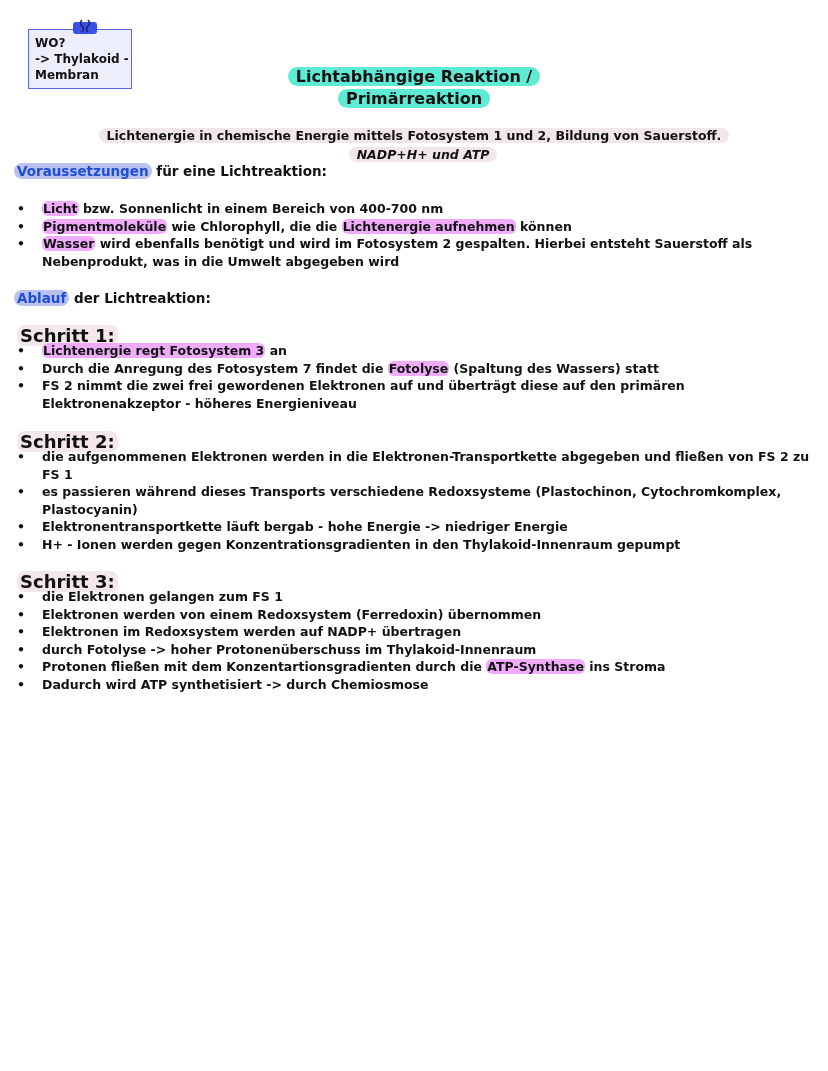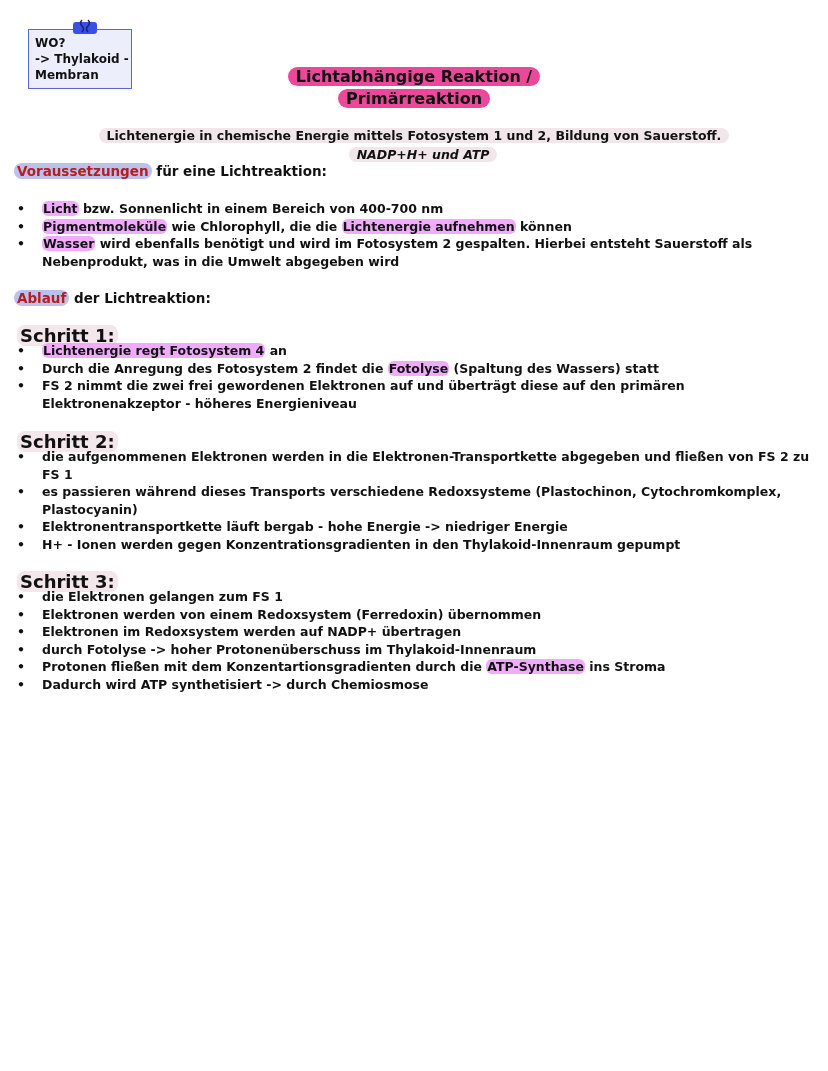--- a/index.html
+++ b/index.html
@@ -24,32 +24,32 @@
 
   .intro {
     position: absolute; left: 198px; top: 31px; font-size: 13px; font-weight: bold;
     background: #efe6ea; border-radius: 10px; padding: 0 8px; white-space: nowrap;
   }
 
   .title {
     position: absolute; left: 0; width: 828px; text-align: center;
     font-size: 16px; font-weight: bold; line-height: 22px;
   }
-  .title span { background: #ec4899; border-radius: 12px; padding: 0 8px; }
+  .title span { background: #5eead4; border-radius: 12px; padding: 0 8px; }
 
   .desc {
     position: absolute; left: 0; width: 828px; text-align: center; font-size: 12.5px;
     font-weight: bold; line-height: 19px;
   }
   .desc span { background: #f1e6ea; border-radius: 10px; padding: 0 8px; }
 
   .heading {
     position: absolute; left: 17px; font-size: 13.5px; font-weight: bold; white-space: nowrap;
   }
-  .hl-blue { background: #b9c1ec; border-radius: 10px; padding: 0 3px; margin-left: -3px; color: #b91c1c; }
+  .hl-blue { background: #b9c1ec; border-radius: 10px; padding: 0 3px; margin-left: -3px; color: #1d4ed8; }
   .hl-pink { background: #f3e7ec; border-radius: 8px; padding: 0 3px; }
   .hl-yellow { background: #f0abfc; border-radius: 6px; padding: 0 1px; }
 
   .steplabel { position: absolute; left: 17px; font-size: 18px; font-weight: bold; }
 
   ul.bullets {
     position: absolute; left: 17px; margin: 0; padding: 0; list-style: none;
     width: 800px; font-size: 12.5px; font-weight: bold; line-height: 17.6px;
   }
   ul.bullets li { position: relative; padding-left: 25px; }
@@ -108,25 +108,25 @@
   <div class="heading" style="top:290px">
     <span class="hl-blue">Ablauf</span><span> der Lichtreaktion:</span>
   </div>
 
   <div class="steplabel" style="top:325px">
     <span class="hl-pink">Schritt 1:</span>
   </div>
   <ul class="bullets" style="top:342px">
     <li>
       <span class="dot">•</span>
-      <span class="hl-yellow">Lichtenergie regt Fotosystem 4</span><span> an</span>
+      <span class="hl-yellow">Lichtenergie regt Fotosystem 3</span><span> an</span>
     </li>
     <li>
       <span class="dot">•</span>
-      <span>Durch die Anregung des Fotosystem 2 findet die </span><span class="hl-yellow">Fotolyse</span><span> (Spaltung des Wassers) statt</span>
+      <span>Durch die Anregung des Fotosystem 7 findet die </span><span class="hl-yellow">Fotolyse</span><span> (Spaltung des Wassers) statt</span>
     </li>
     <li>
       <span class="dot">•</span>
       <span>FS 2 nimmt die zwei frei gewordenen Elektronen auf und überträgt diese auf den primären Elektronenakzeptor - höheres Energieniveau</span>
     </li>
   </ul>
 
   <div class="steplabel" style="top:431px">
     <span class="hl-pink">Schritt 2:</span>
   </div>

